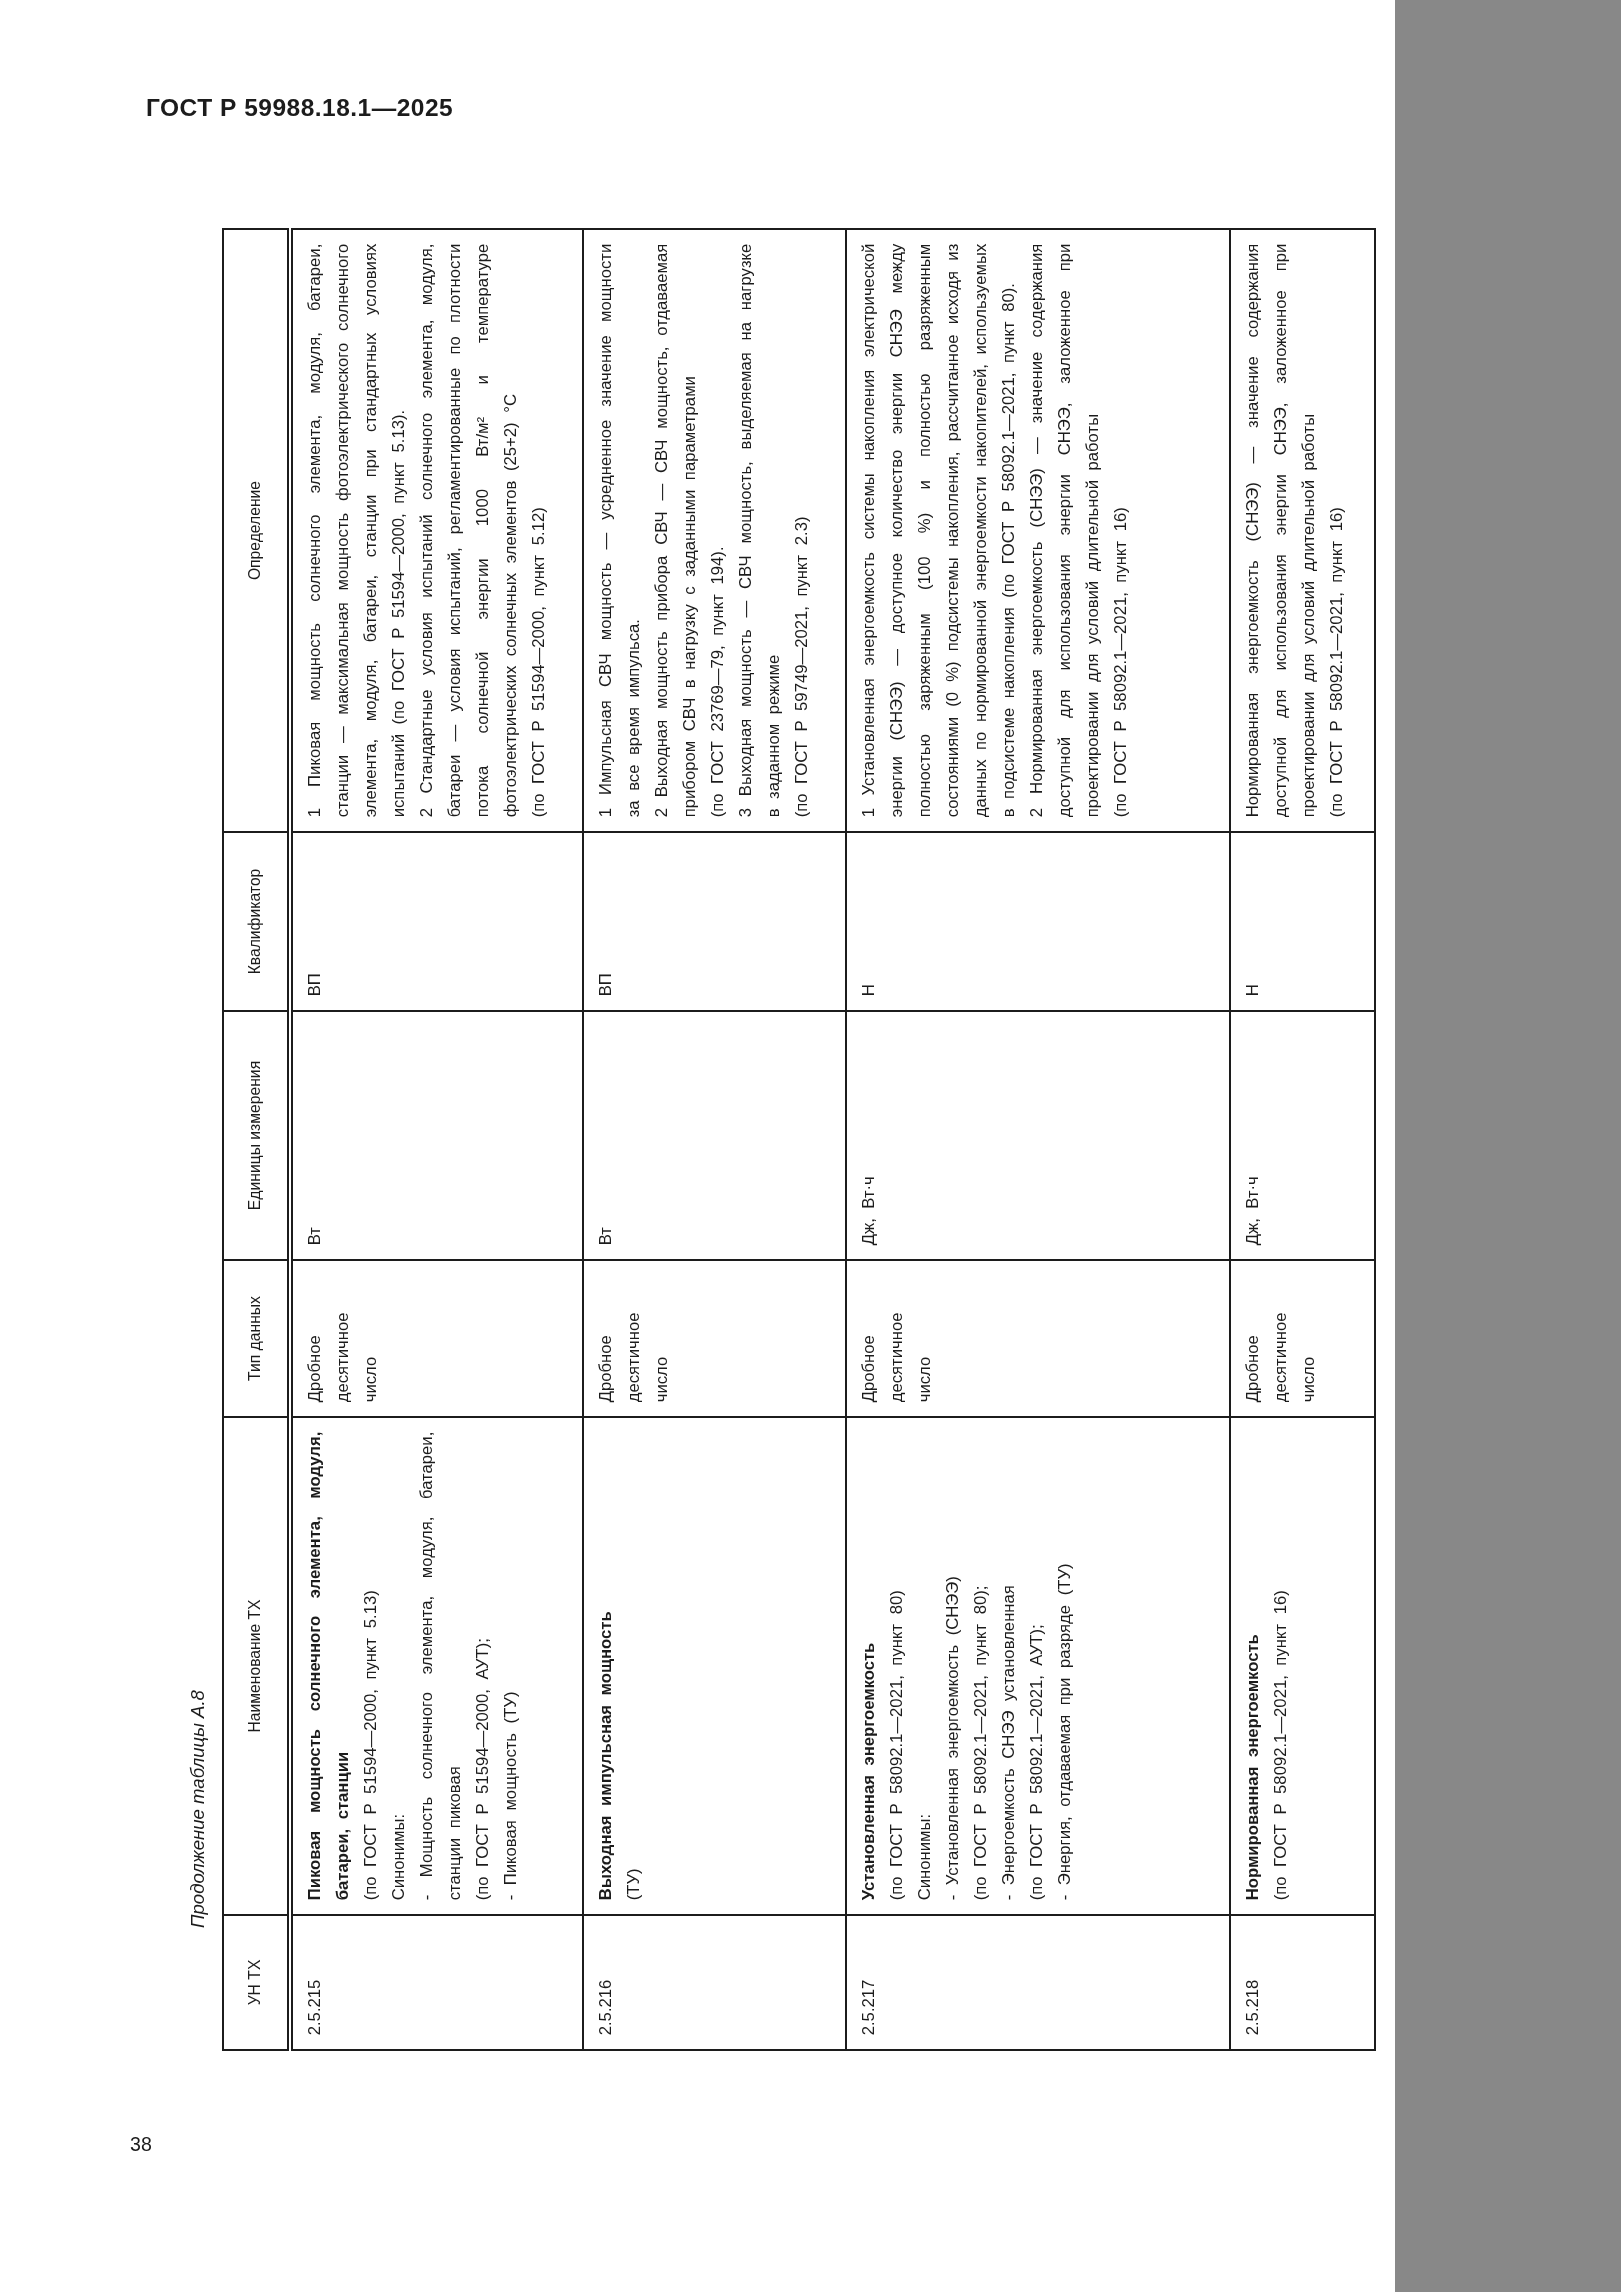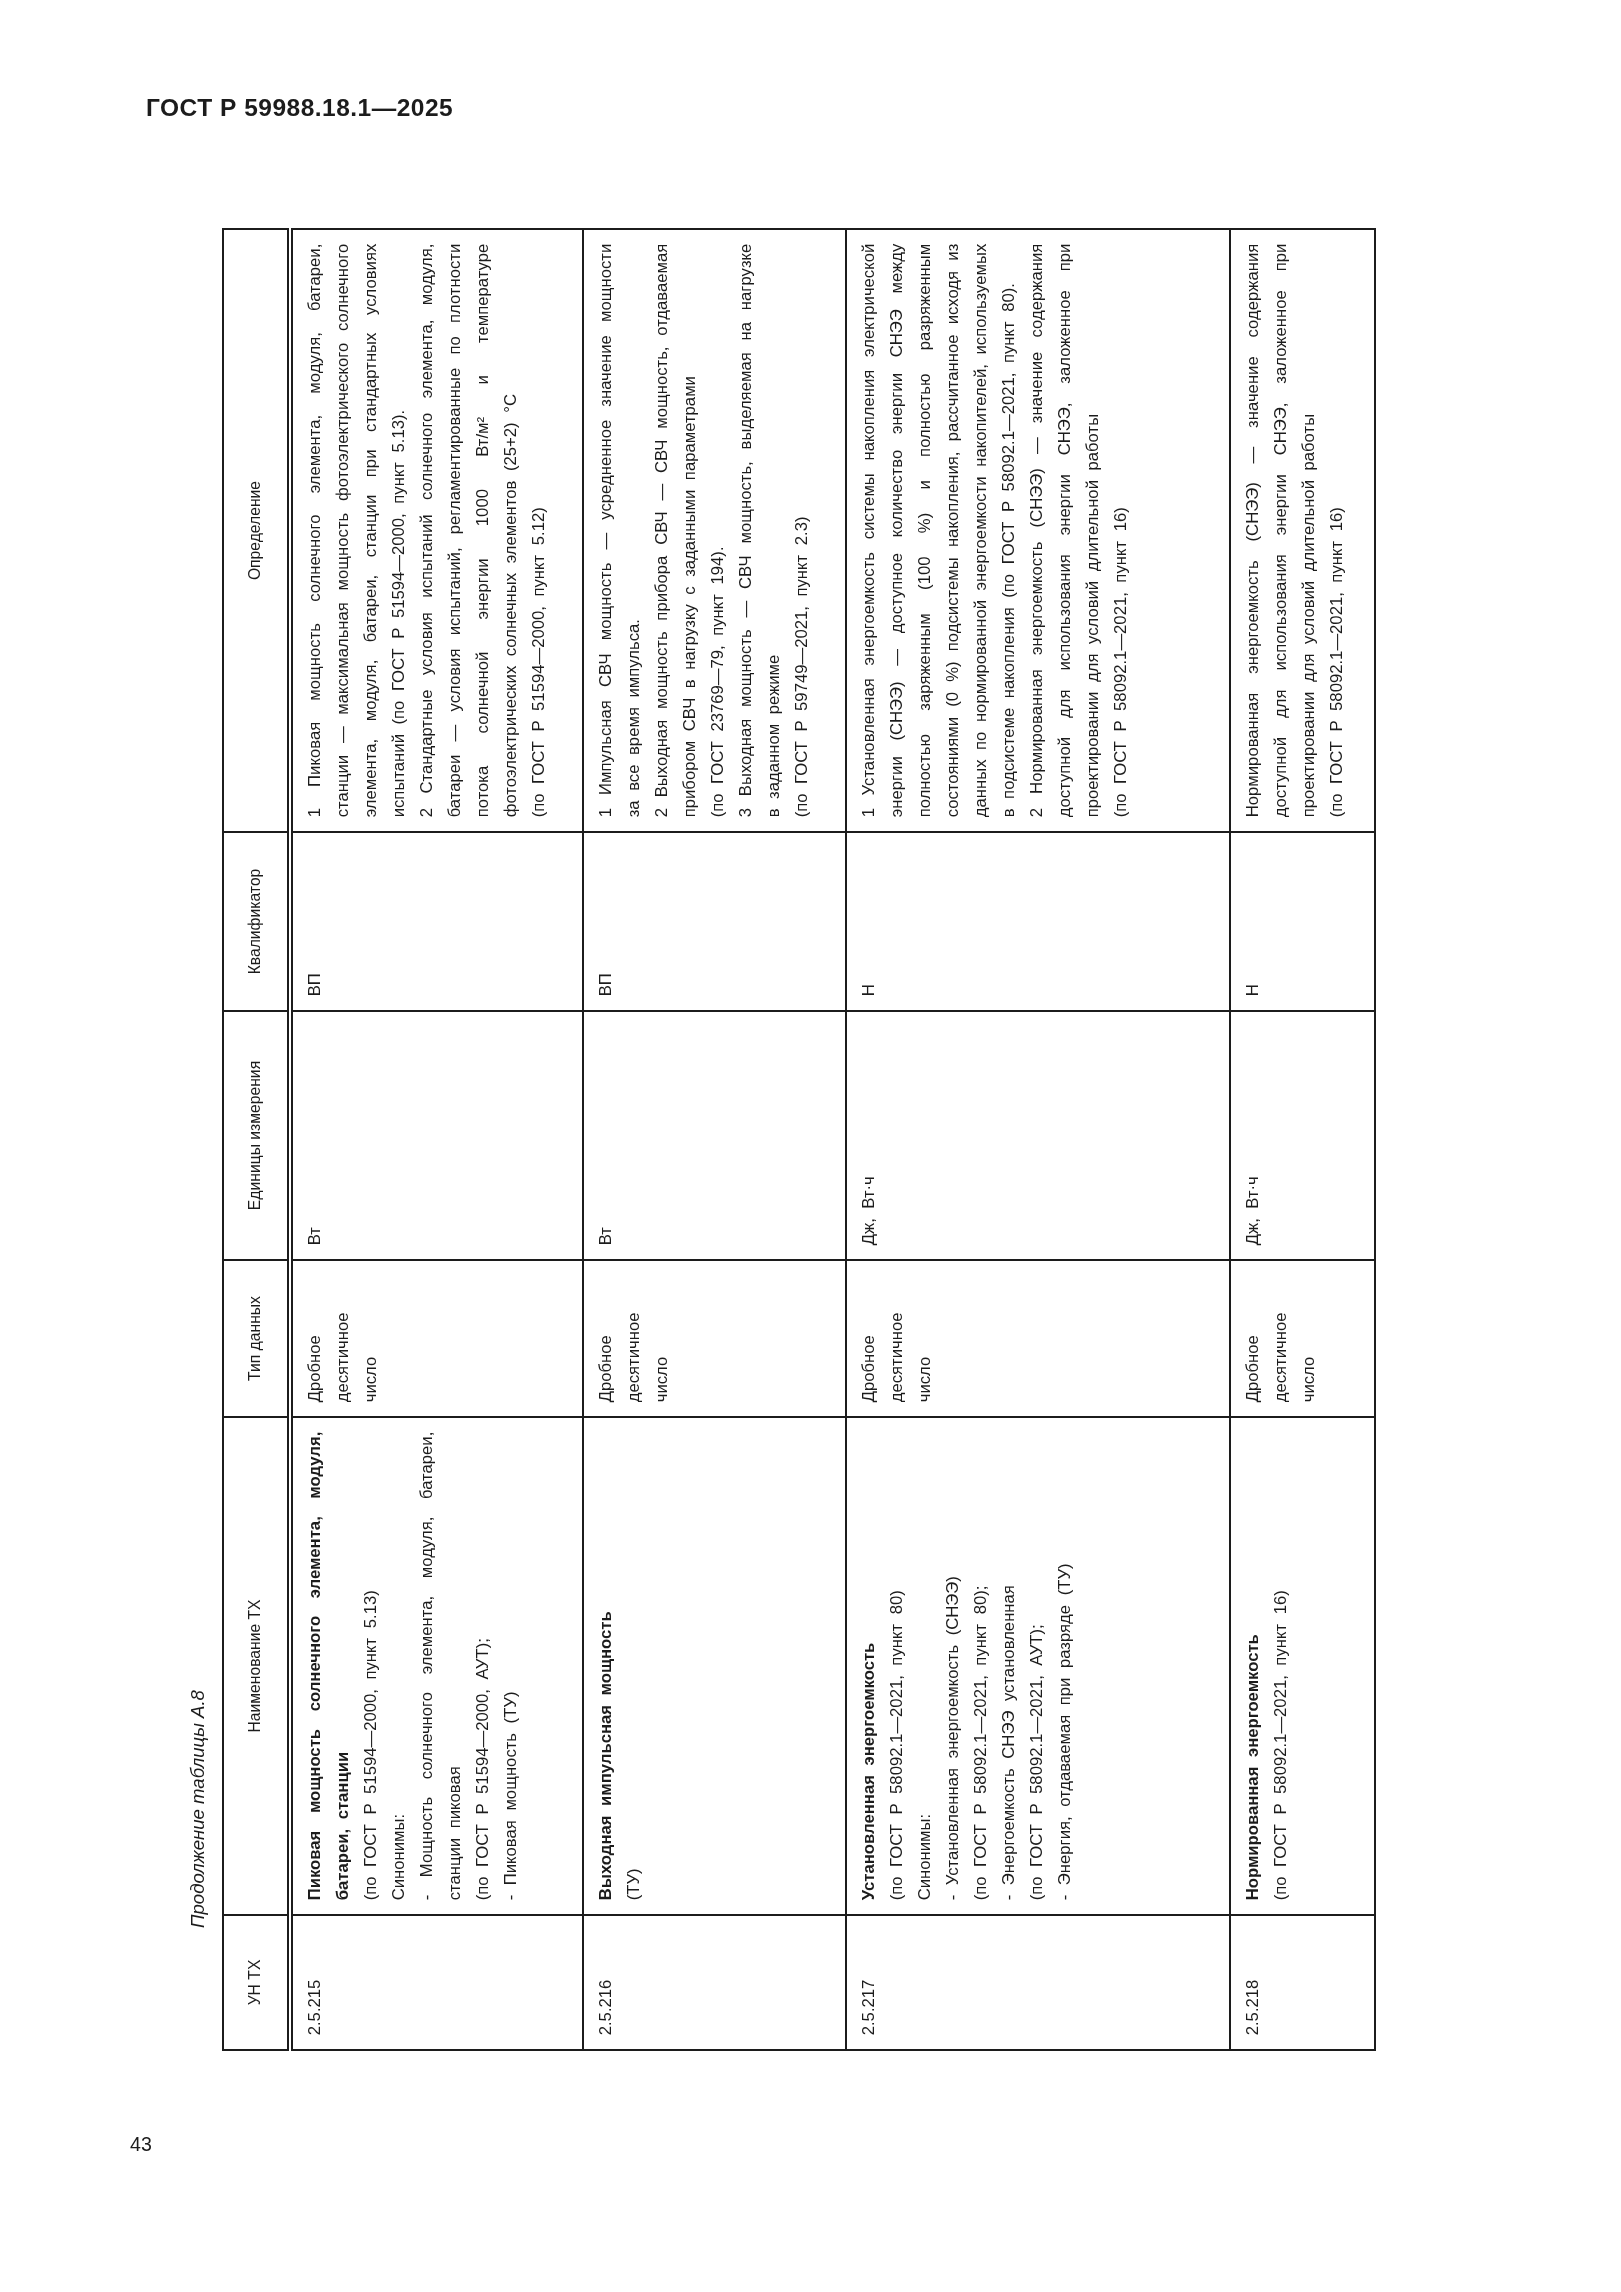--- a/index.html
+++ b/index.html
@@ -1,18 +1,18 @@
 <!DOCTYPE html>
 <html lang="ru"><head>
 <meta charset="utf-8">
 <style>
   html,body{margin:0;padding:0;background:#888;}
   #page{
     position:relative;
-    width:1621px;height:2293px;
+    width:1395px;height:2293px;
     background:#ffffff;
     font-family:"Liberation Sans", sans-serif;
     color:#1c1c1c;
     overflow:hidden;
   }
   #doc-code{
     position:absolute;left:146px;top:94px;
     font-size:24.5px;font-weight:bold;letter-spacing:0.5px;
     white-space:nowrap;
   }
@@ -199,16 +199,16 @@
                 <div class="para">Нормированная энергоемкость (СНЭЭ) — значение содержания доступной для использования энергии СНЭЭ, заложенное при проектировании для условий длительной работы</div>
                 <div class="para">(по ГОСТ Р 58092.1—2021, пункт 16)</div>
               </td>
             </tr>
           </tbody>
       </table>
 
     </div>
   </div>
 
-  <div id="page-number">43</div>
+  <div id="page-number">38</div>
 
 </div>
 
 
 </body></html>

